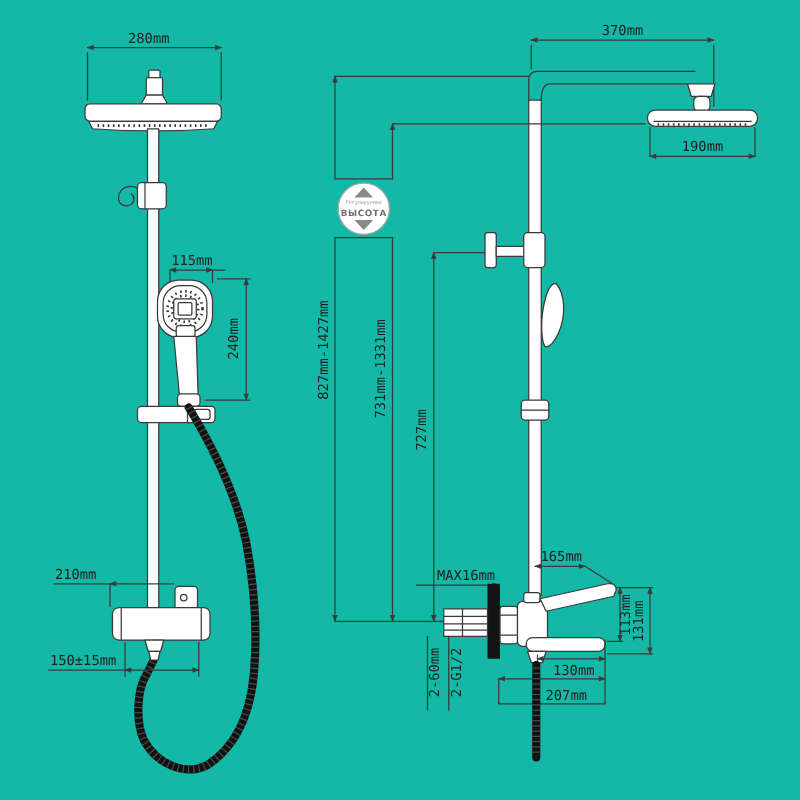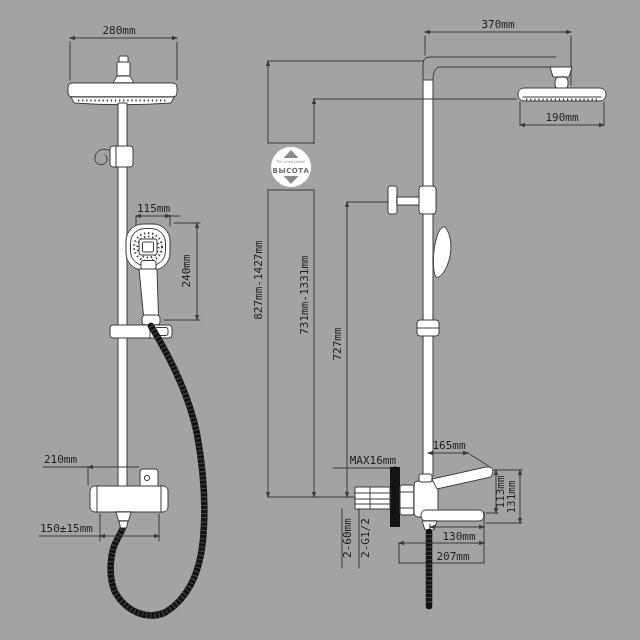--- a/index.html
+++ b/index.html
@@ -1,16 +1,16 @@
 <!DOCTYPE html>
 <html><head>
 <meta charset="utf-8">
 <style>
   html,body{margin:0;padding:0;background:#ffffff;}
-  .wrap{width:640px;height:640px;position:relative;background:#a3a3a3;overflow:hidden;
+  .wrap{width:640px;height:640px;position:relative;background:#14b8a6;overflow:hidden;
         font-family:"DejaVu Sans Mono",monospace;}
   svg{display:block;}
   .ln{stroke:#3a3a3a;fill:none;stroke-width:1;stroke-linecap:round;stroke-linejoin:round;}
   .fw{fill:#ffffff;stroke:#3a3a3a;stroke-width:1;stroke-linejoin:round;}
   .dk{fill:#141414;stroke:none;}
   .hose{stroke:#121212;fill:none;stroke-width:6.5;stroke-linecap:round;}
   .hoserib{stroke:#4a4a4a;fill:none;stroke-width:6.5;stroke-linecap:butt;stroke-dasharray:1 3.2;}
   .dotd{stroke:#3a3a3a;fill:none;stroke-width:2.1;stroke-dasharray:1.3 2.8;}
   text.dim{font:11px "DejaVu Sans Mono",monospace;fill:#1f1f1f;}
   .mid{text-anchor:middle;}

